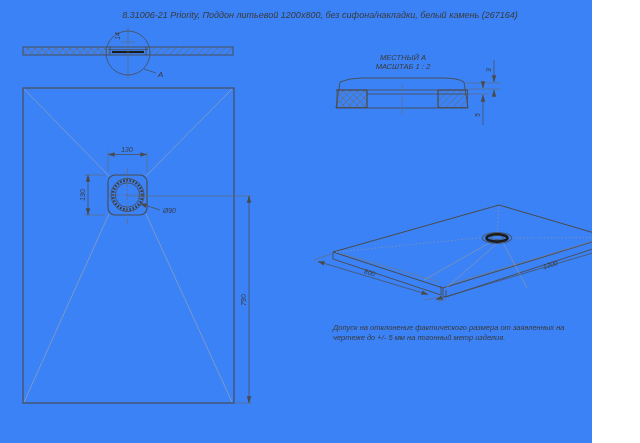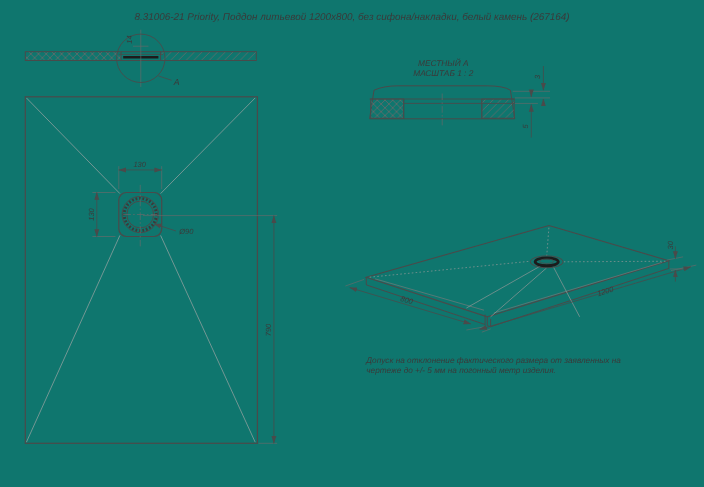--- a/index.html
+++ b/index.html
@@ -1,19 +1,19 @@
 <!DOCTYPE html>
 <html><head>
 <meta charset="utf-8">
 <style>
   html,body{margin:0;padding:0;background:#fff;}
   .sheet{
     position:relative;
-    width:640px;height:443px;
-    background:#0f766e;
+    width:592px;height:443px;
+    background:#3b82f6;
     font-family:"Liberation Sans",sans-serif;
     overflow:hidden;
   }
   svg text{
     font-family:"Liberation Sans",sans-serif;
     font-style:italic;
     fill:#3a3a3a;
   }
   .t-title{font-size:9px;}
   .t-dim{font-size:6.8px;}

